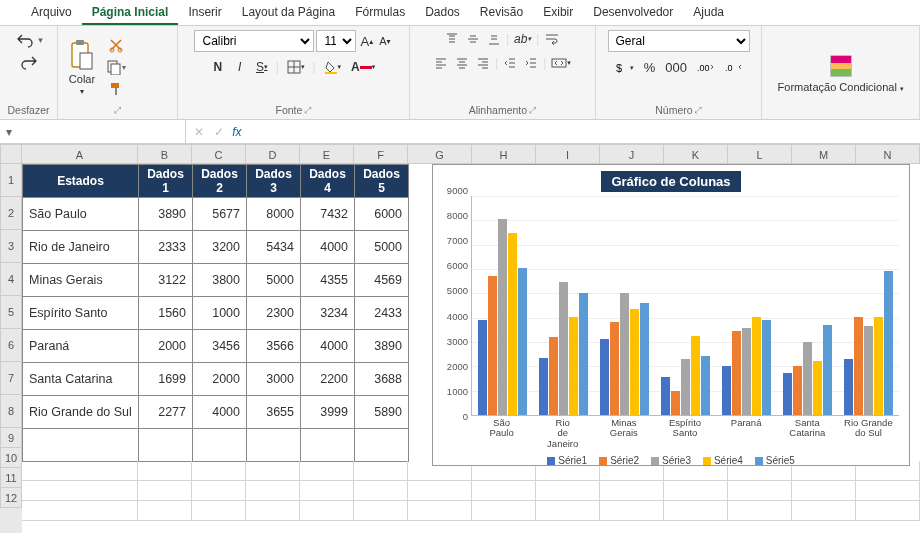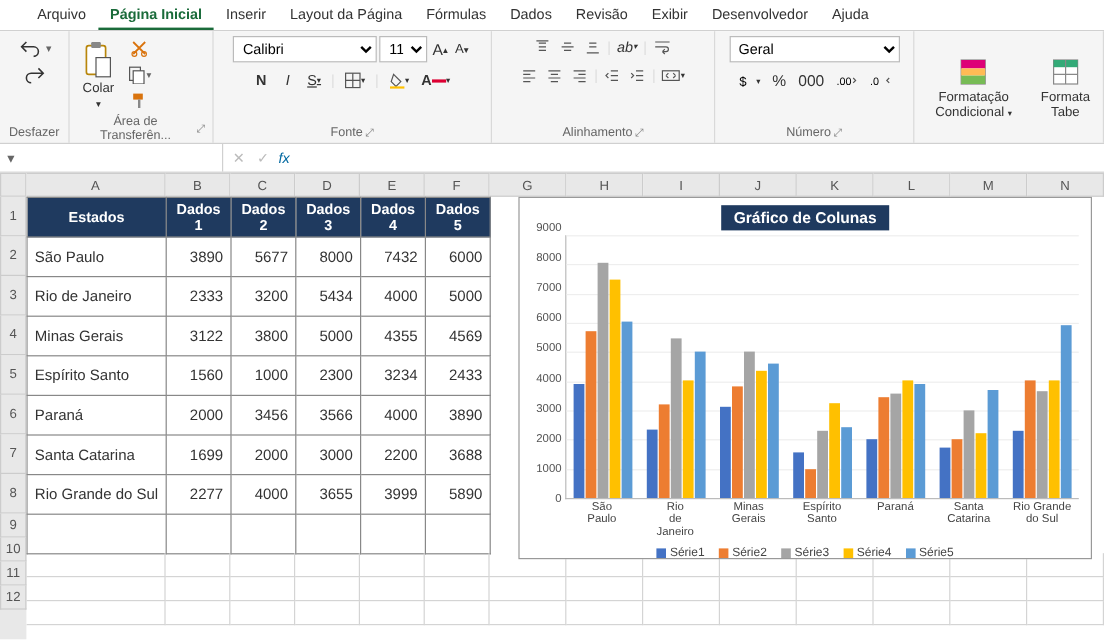--- a/index.html
+++ b/index.html
@@ -130,21 +130,20 @@
           </span>
         <span class="ibtn">
             <svg width="16" height="16" viewBox="0 0 16 16">
               <rect x="3" y="2" width="8" height="5" fill="#d9730d"></rect>
               <path d="M7 7 L7 14 L9 14 L9 7" fill="#888"></path>
             </svg>
           </span>
       </div>
     </div>
     <div class="glabel">
-        <span>Área de Transferên...</span>
         <span class="gexp">⤢</span>
       </div>
   </div>
 
   <div class="group" style="width:232px">
     <div class="gbody vstack" style="gap:6px">
       <div class="hstack">
         <select class="combo" style="width:120px"><option>Calibri</option></select>
         <select class="combo" style="width:40px"><option>11</option></select>
         <span class="ibtn" style="font-size:13px">A<sup style="font-size:8px">▴</sup></span>
@@ -293,28 +292,20 @@
   <div class="group" style="flex:1">
     <div class="gbody" style="gap:8px;justify-content:center">
       <div class="bigbtn">
         <svg width="26" height="26" viewBox="0 0 26 26">
             <rect x="3" y="3" width="20" height="20" fill="#fff" stroke="#888"></rect>
             <rect x="3" y="3" width="20" height="7" fill="#d07"></rect>
             <rect x="3" y="10" width="20" height="6" fill="#fb5"></rect>
             <rect x="3" y="16" width="20" height="7" fill="#7b5"></rect>
           </svg>
         <span style="text-align:center;line-height:1.1"><span>Formatação Condicional</span> <span style="font-size:7px">▾</span></span>
-      </div>
-      <div class="bigbtn">
-        <svg width="26" height="26" viewBox="0 0 26 26">
-            <rect x="3" y="3" width="20" height="20" fill="#fff" stroke="#888"></rect>
-            <rect x="3" y="3" width="20" height="6" fill="#3a7"></rect>
-            <path d="M3 15H23M13 3V23" stroke="#888"></path>
-          </svg>
-        <span style="text-align:center;line-height:1.1">Formata Tabe</span>
       </div>
     </div>
   </div>
 </div>
 
 <div class="fbar">
   <div class="namebox">
     <span class="dd">▾</span>
   </div>
   <div class="fx">

